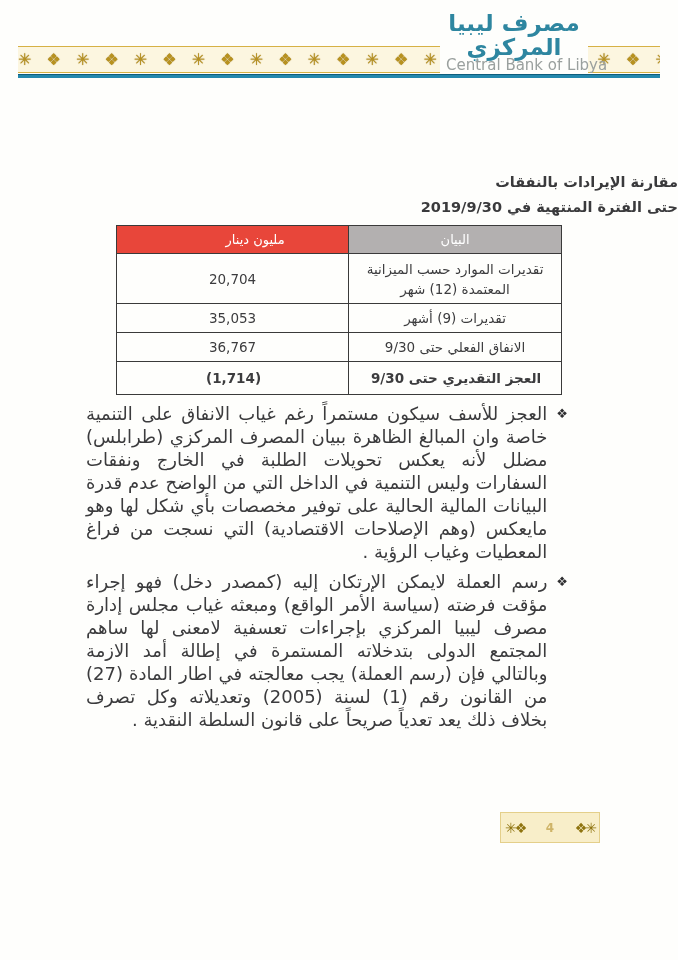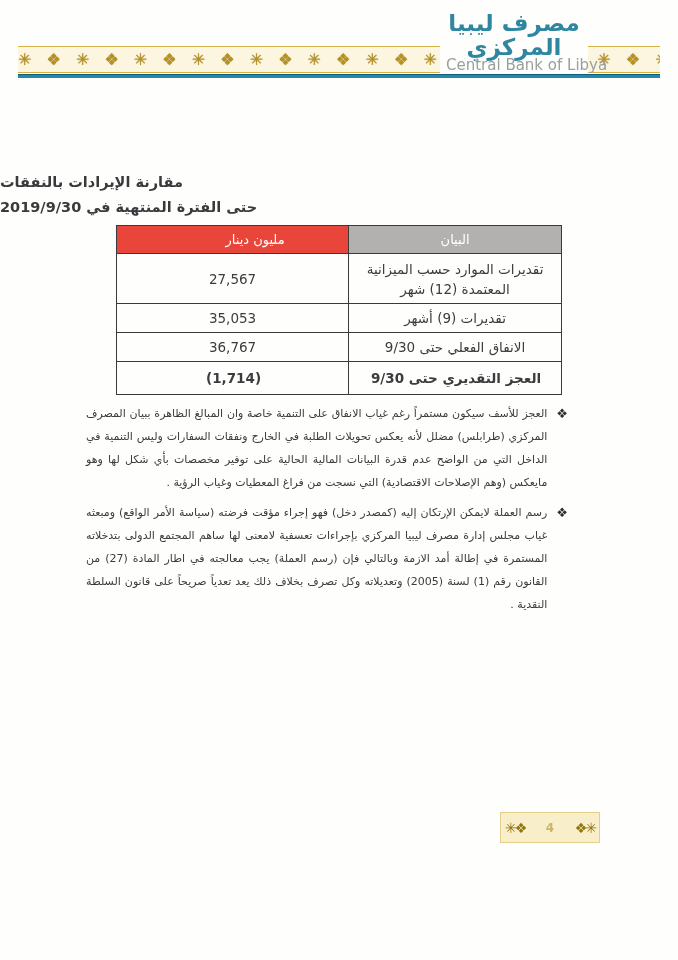--- a/index.html
+++ b/index.html
@@ -37,21 +37,21 @@
   .logo-ar {
     direction: rtl;
     font-size: 23px; font-weight: bold; color: #2e86a0;
     line-height: 24px; letter-spacing: -1px;
   }
   .logo-en {
     font-size: 15px; color: #9aa09e; line-height: 13px; white-space: nowrap;
   }
 
   
-  .title-block { position: absolute; top: 170px; left: 0; right: 0; text-align: left; direction: rtl; }
+  .title-block { position: absolute; top: 170px; left: 0; right: 0; text-align: right; direction: rtl; }
   .title-line { font-size: 14.5px; font-weight: bold; color: #3a3a3c; line-height: 25px; }
 
   
   .fin-table {
     position: absolute; top: 225px; left: 116px;
     width: 446px;
     border-collapse: collapse;
     direction: rtl;
     font-size: 13.5px; color: #3c3c3e;
   }
@@ -69,21 +69,21 @@
 
   
   .bullets {
     position: absolute; top: 402px; right: 110px; left: 86px;
     direction: rtl;
   }
   .bullet-item { display: flex; gap: 9px; margin-bottom: 7px; }
   .bullet-marker { flex: 0 0 auto; font-size: 13px; line-height: 23px; color: #2f2f31; }
   .bullet-text {
     flex: 1 1 auto;
-    font-size: 11px; line-height: 23px;
+    font-size: 18px; line-height: 23px;
     text-align: justify; text-justify: inter-word;
     color: #3b3b3d;
   }
 
   
   .footer-ornament {
     position: absolute; top: 812px; left: 500px;
     width: 100px; height: 31px;
     background: #f8eec9;
     border: 1px solid #e4cf8a;
@@ -115,21 +115,21 @@
   <table class="fin-table">
     <thead>
       <tr>
         <th class="col-label">البيان</th>
         <th class="col-value">مليون دينار</th>
       </tr>
     </thead>
     <tbody>
       <tr class="row-tall">
         <td class="cell-label">تقديرات الموارد حسب الميزانية المعتمدة (12) شهر</td>
-        <td class="cell-value">27,567</td>
+        <td class="cell-value">20,704</td>
       </tr>
       <tr>
         <td class="cell-label">تقديرات (9) أشهر</td>
         <td class="cell-value">35,053</td>
       </tr>
       <tr>
         <td class="cell-label">الانفاق الفعلي حتى 9/30</td>
         <td class="cell-value">36,767</td>
       </tr>
       <tr class="row-total">

